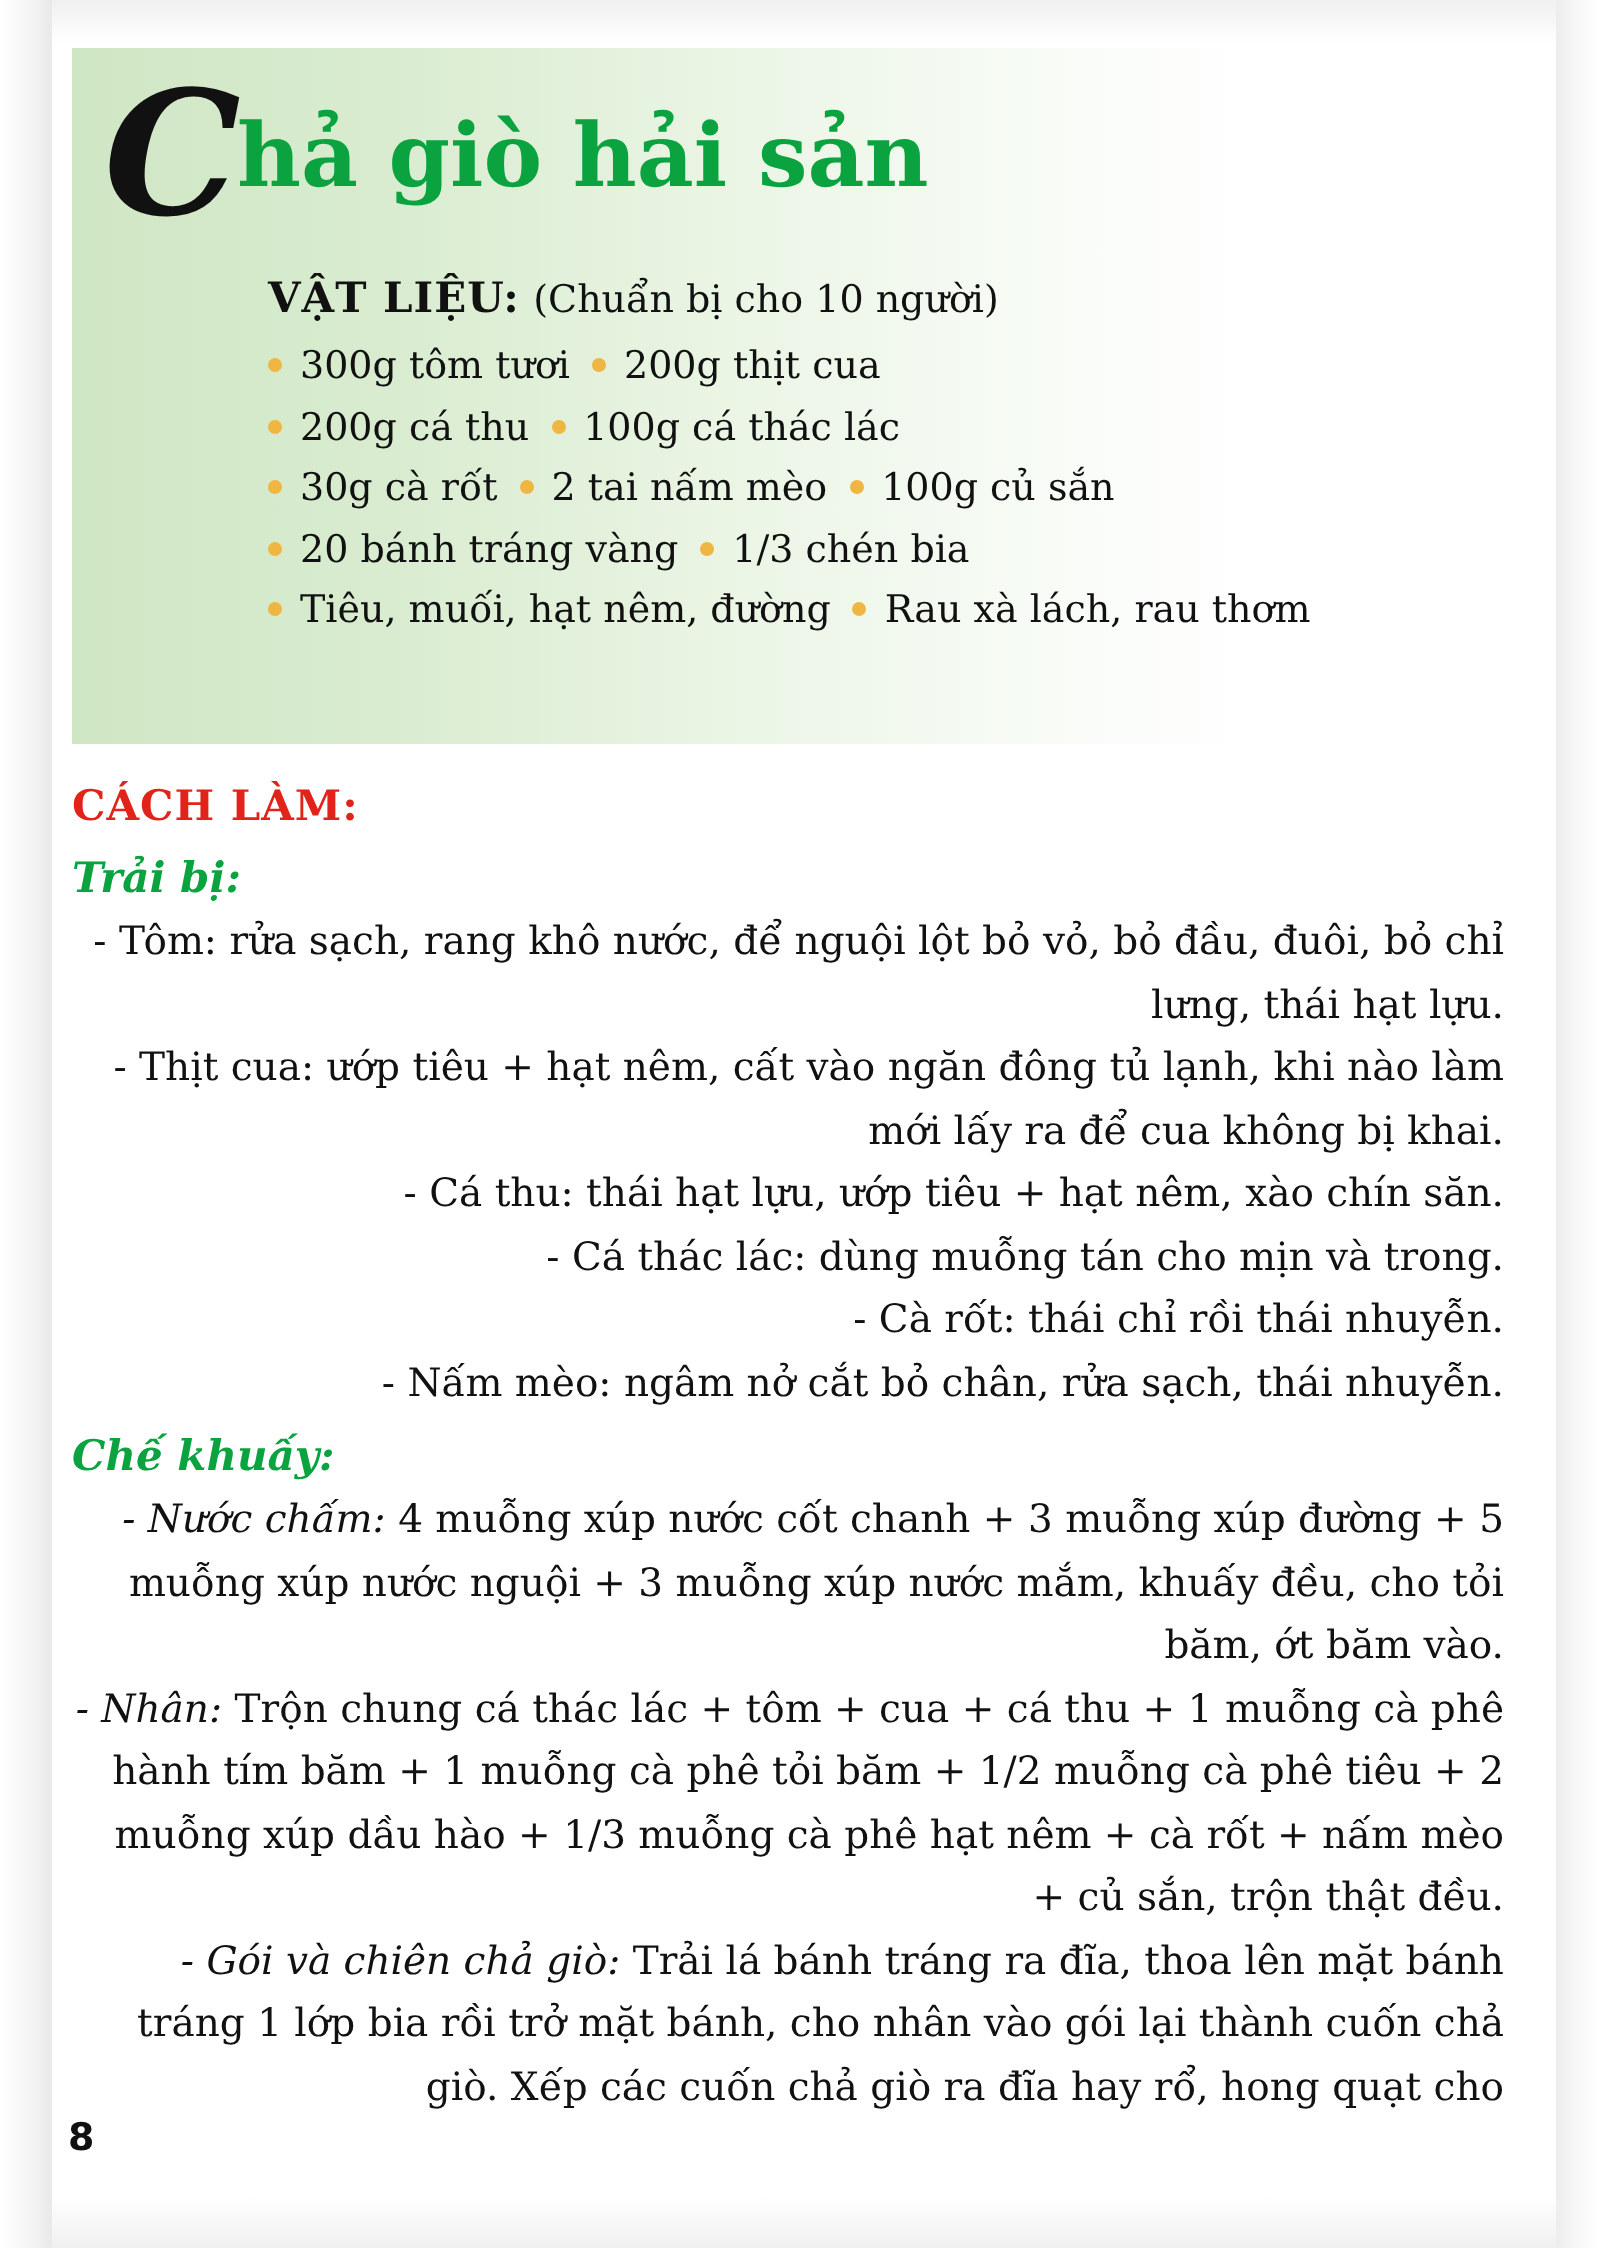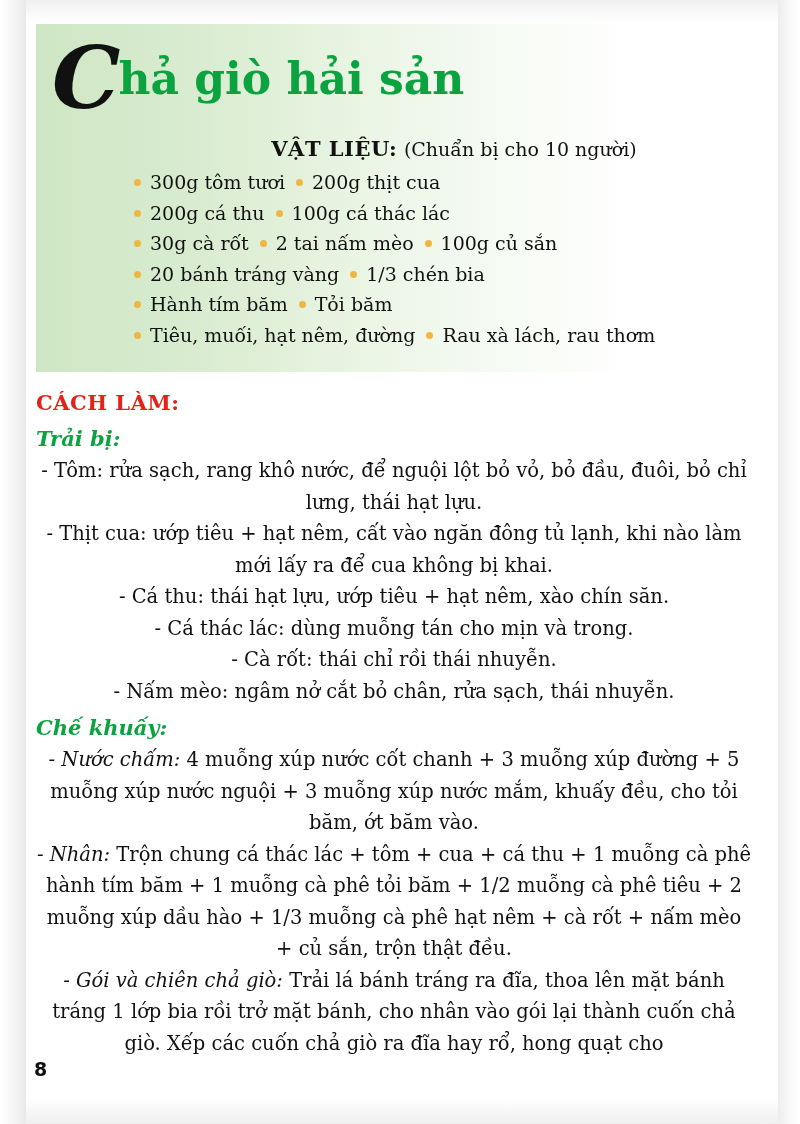--- a/index.html
+++ b/index.html
@@ -99,21 +99,20 @@
     left: 134px;
     top: 134px;
     width: 640px;
   }
   .ing-head {
     font-family: "DejaVu Serif", serif;
     font-size: 21px;
     line-height: 30px;
     color: #111111;
     margin-bottom: 3px;
-    text-align: center;
   }
   .ing-head b {
     font-weight: bold;
     letter-spacing: 0.5px;
   }
   .ing-head .sub {
     font-weight: normal;
     font-size: 19px;
   }
   .ing-line {
@@ -159,21 +158,21 @@
     line-height: 31px;
     color: #0aa33f;
     margin-top: 5px;
     margin-bottom: 1px;
   }
   .p {
     font-family: "DejaVu Serif", serif;
     font-size: 19.5px;
     line-height: 31.5px;
     color: #111111;
-    text-align: center;
+    text-align: right;
   }
   .p i {
     font-style: italic;
   }
 
   .page-number {
     position: absolute;
     left: 34px;
     top: 1058px;
     font-family: "DejaVu Sans", sans-serif;
@@ -208,23 +207,20 @@
         <span class="bullet"></span><span>300g tôm tươi</span><span class="bullet mid"></span><span>200g thịt cua</span>
       </div>
       <div class="ing-line">
         <span class="bullet"></span><span>200g cá thu</span><span class="bullet mid"></span><span>100g cá thác lác</span>
       </div>
       <div class="ing-line">
         <span class="bullet"></span><span>30g cà rốt</span><span class="bullet mid"></span><span>2 tai nấm mèo</span><span class="bullet mid"></span><span>100g củ sắn</span>
       </div>
       <div class="ing-line">
         <span class="bullet"></span><span>20 bánh tráng vàng</span><span class="bullet mid"></span><span>1/3 chén bia</span>
-      </div>
-      <div class="ing-line">
-        <span class="bullet"></span><span>Hành tím băm</span><span class="bullet mid"></span><span>Tỏi băm</span>
       </div>
       <div class="ing-line">
         <span class="bullet"></span><span>Tiêu, muối, hạt nêm, đường</span><span class="bullet mid"></span><span>Rau xà lách, rau thơm</span>
       </div>
     </div>
 
     <div class="howto">
       <div class="h-red">CÁCH LÀM:</div>
 
       <div class="h-green">Trải bị:</div>

